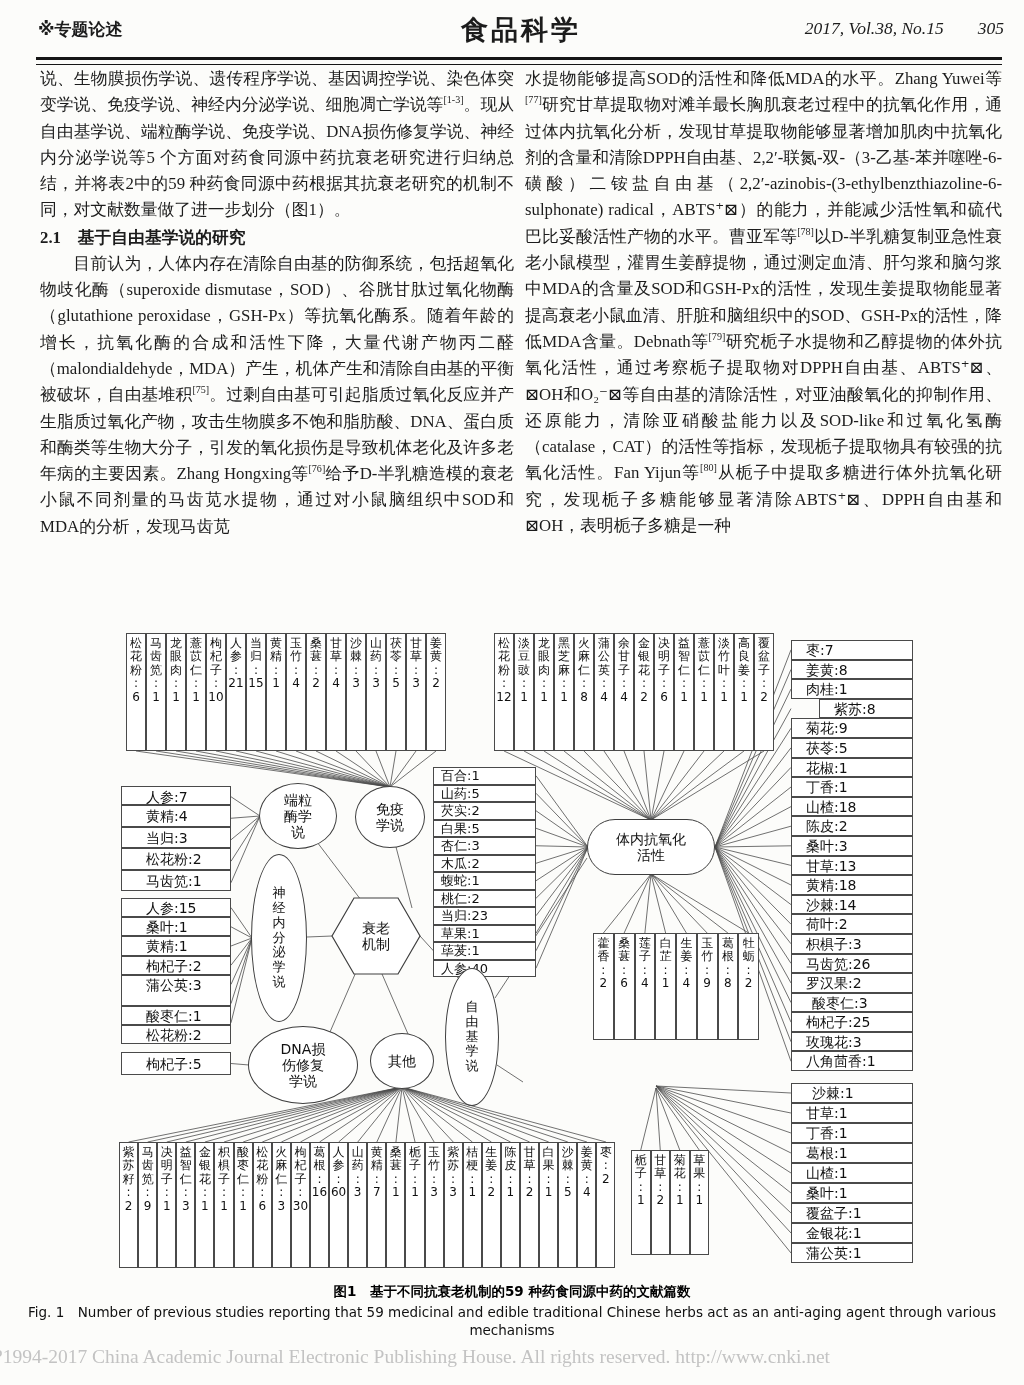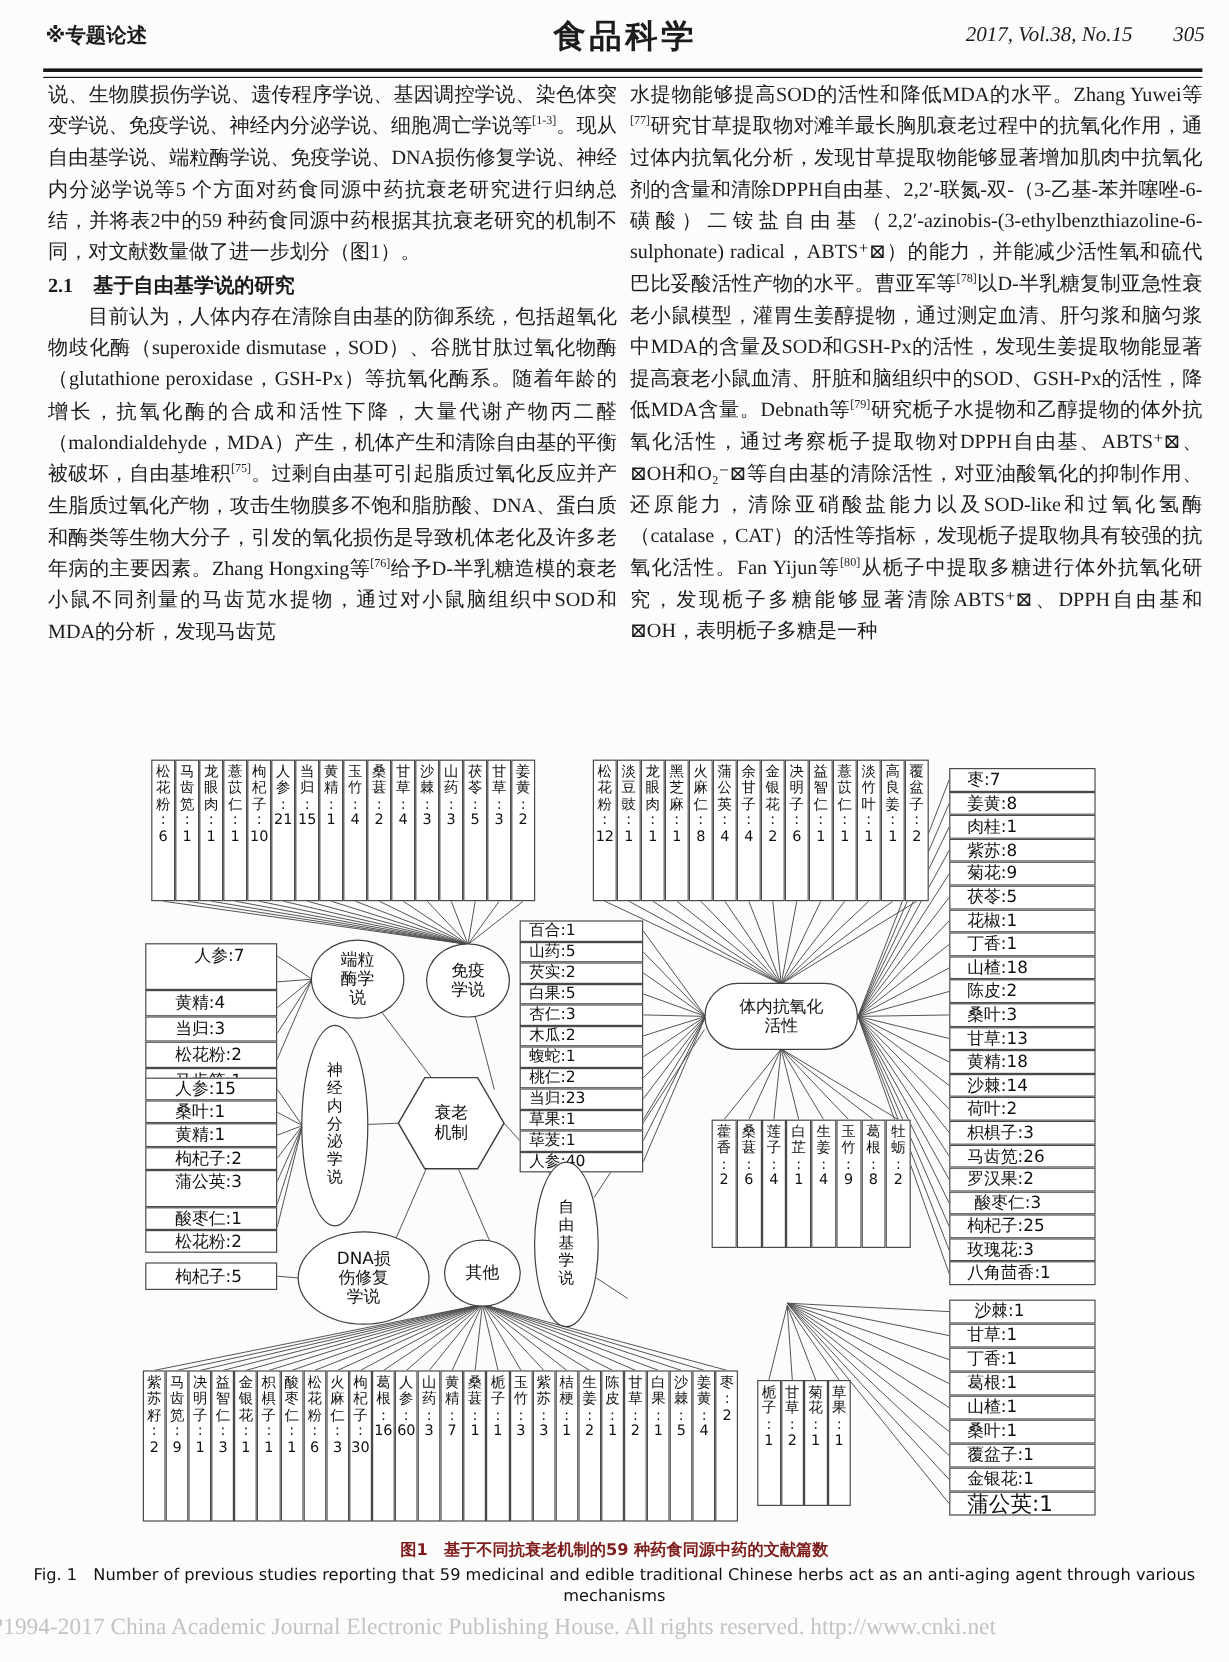--- a/index.html
+++ b/index.html
@@ -33,21 +33,21 @@
        white-space:pre-line;line-height:1.12;padding-top:3px;color:#101010;overflow:hidden;}
   .rowitem{border:1px solid #4a4a4a;background:#fff;box-sizing:border-box;color:#101010;
        overflow:hidden;white-space:nowrap;}
   .node{position:absolute;display:flex;align-items:center;justify-content:center;text-align:center;
         white-space:pre-line;line-height:1.15;color:#101010;box-sizing:border-box;}
   .node.ellipse{border:1.2px solid #3e3e3e;border-radius:50%;background:#fff;}
   .node.stadium{border:1.2px solid #3e3e3e;background:#fff;}
   .node.hexagon{border:none;background:transparent;}
   
   .cap-cn{position:absolute;top:1283px;left:0;width:100%;text-align:center;font-weight:bold;
-          font-size:13.5px;font-family:"DejaVu Sans","Liberation Sans",sans-serif;color:#7f1d1d;}
+          font-size:13.5px;font-family:"DejaVu Sans","Liberation Sans",sans-serif;color:#000000;}
   .cap-en{position:absolute;top:1304px;left:0;width:100%;text-align:center;
           font-size:13.5px;font-family:"DejaVu Sans","Liberation Sans",sans-serif;color:#111;}
   .watermark{position:absolute;top:1346px;left:-6px;font-size:19.5px;color:#c3c3c3;
              white-space:nowrap;font-family:"Liberation Serif","DejaVu Serif",serif;}
 </style>
 </head>
 <body>
 
 <div class="page">
 
@@ -344,21 +344,21 @@
         <div class="col" style="width: 20px; font-size: 12px;">覆
 盆
 子
 :
 2</div>
       </div>
       <div class="hgroup rows" style="left: 677px; top: 12px; width: 122px;">
         <div class="rowitem" style="height: 19.6px; line-height: 18.6px; padding-left: 14px; font-size: 14px;">枣:7</div>
         <div class="rowitem" style="height: 19.6px; line-height: 18.6px; padding-left: 14px; font-size: 14px;">姜黄:8</div>
         <div class="rowitem" style="height: 19.6px; line-height: 18.6px; padding-left: 14px; font-size: 14px;">肉桂:1</div>
-        <div class="rowitem" style="height: 19.6px; line-height: 18.6px; padding-left: 14px; font-size: 14px;">紫苏:8</div>
+        <div class="rowitem" style="height: 19.6px; line-height: 18.6px; padding-left: 14px; font-size: 14px; margin-left: 28px;">紫苏:8</div>
         <div class="rowitem" style="height: 19.6px; line-height: 18.6px; padding-left: 14px; font-size: 14px;">菊花:9</div>
         <div class="rowitem" style="height: 19.6px; line-height: 18.6px; padding-left: 14px; font-size: 14px;">茯苓:5</div>
         <div class="rowitem" style="height: 19.6px; line-height: 18.6px; padding-left: 14px; font-size: 14px;">花椒:1</div>
         <div class="rowitem" style="height: 19.6px; line-height: 18.6px; padding-left: 14px; font-size: 14px;">丁香:1</div>
         <div class="rowitem" style="height: 19.6px; line-height: 18.6px; padding-left: 14px; font-size: 14px;">山楂:18</div>
         <div class="rowitem" style="height: 19.6px; line-height: 18.6px; padding-left: 14px; font-size: 14px;">陈皮:2</div>
         <div class="rowitem" style="height: 19.6px; line-height: 18.6px; padding-left: 14px; font-size: 14px;">桑叶:3</div>
         <div class="rowitem" style="height: 19.6px; line-height: 18.6px; padding-left: 14px; font-size: 14px;">甘草:13</div>
         <div class="rowitem" style="height: 19.6px; line-height: 18.6px; padding-left: 14px; font-size: 14px;">黄精:18</div>
         <div class="rowitem" style="height: 19.6px; line-height: 18.6px; padding-left: 14px; font-size: 14px;">沙棘:14</div>
@@ -373,24 +373,24 @@
       </div>
       <div class="hgroup rows" style="left: 677px; top: 455px; width: 122px;">
         <div class="rowitem" style="height: 20px; line-height: 19px; padding-left: 20px; font-size: 14px;">沙棘:1</div>
         <div class="rowitem" style="height: 20px; line-height: 19px; padding-left: 14px; font-size: 14px;">甘草:1</div>
         <div class="rowitem" style="height: 20px; line-height: 19px; padding-left: 14px; font-size: 14px;">丁香:1</div>
         <div class="rowitem" style="height: 20px; line-height: 19px; padding-left: 14px; font-size: 14px;">葛根:1</div>
         <div class="rowitem" style="height: 20px; line-height: 19px; padding-left: 14px; font-size: 14px;">山楂:1</div>
         <div class="rowitem" style="height: 20px; line-height: 19px; padding-left: 14px; font-size: 14px;">桑叶:1</div>
         <div class="rowitem" style="height: 20px; line-height: 19px; padding-left: 14px; font-size: 14px;">覆盆子:1</div>
         <div class="rowitem" style="height: 20px; line-height: 19px; padding-left: 14px; font-size: 14px;">金银花:1</div>
-        <div class="rowitem" style="height: 20px; line-height: 19px; padding-left: 14px; font-size: 18px;">蒲公英:1</div>
+        <div class="rowitem" style="height: 20px; line-height: 19px; padding-left: 14px; font-size: 14px;">蒲公英:1</div>
       </div>
       <div class="hgroup rows" style="left: 7px; top: 158px; width: 110px;">
-        <div class="rowitem" style="height: 39px; line-height: 20.5px; padding-left: 40px; font-size: 14px;">人参:7</div>
+        <div class="rowitem" style="height: 19px; line-height: 20.5px; padding-left: 24px; font-size: 14px;">人参:7</div>
         <div class="rowitem" style="height: 21.5px; line-height: 20.5px; padding-left: 24px; font-size: 14px;">黄精:4</div>
         <div class="rowitem" style="height: 21.5px; line-height: 20.5px; padding-left: 24px; font-size: 14px;">当归:3</div>
         <div class="rowitem" style="height: 21.5px; line-height: 20.5px; padding-left: 24px; font-size: 14px;">松花粉:2</div>
         <div class="rowitem" style="height: 21.5px; line-height: 20.5px; padding-left: 24px; font-size: 14px;">马齿笕:1</div>
       </div>
       <div class="hgroup rows" style="left: 7px; top: 270px; width: 110px;">
         <div class="rowitem" style="height: 19.2px; line-height: 18.2px; padding-left: 24px; font-size: 14px;">人参:15</div>
         <div class="rowitem" style="height: 19.2px; line-height: 18.2px; padding-left: 24px; font-size: 14px;">桑叶:1</div>
         <div class="rowitem" style="height: 19.2px; line-height: 18.2px; padding-left: 24px; font-size: 14px;">黄精:1</div>
         <div class="rowitem" style="height: 19.2px; line-height: 18.2px; padding-left: 24px; font-size: 14px;">枸杞子:2</div>

